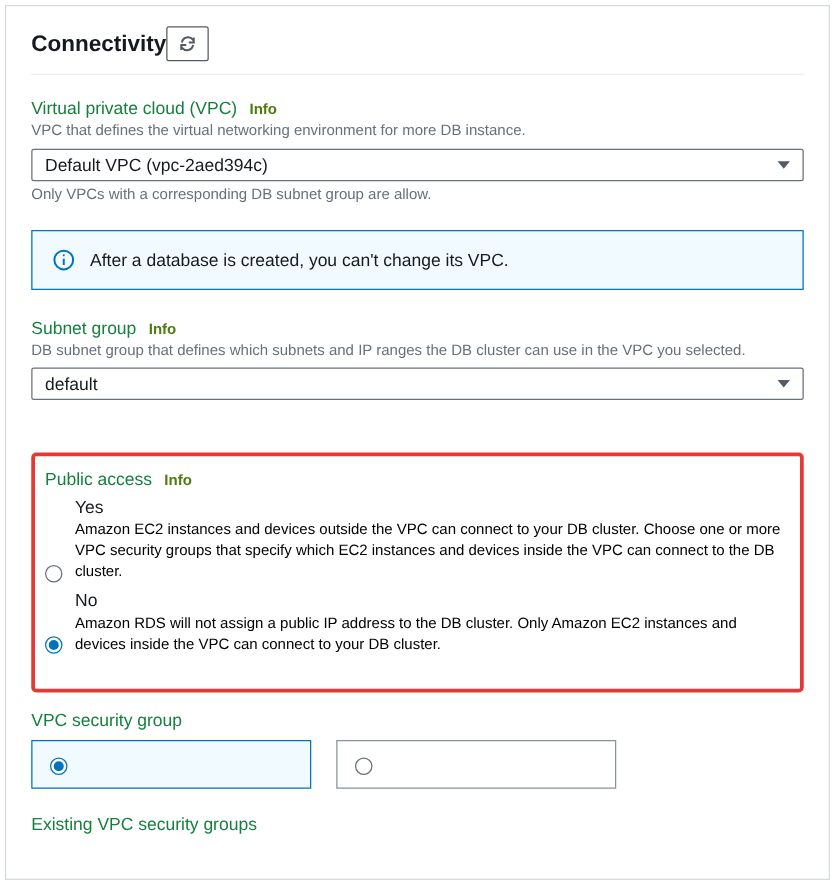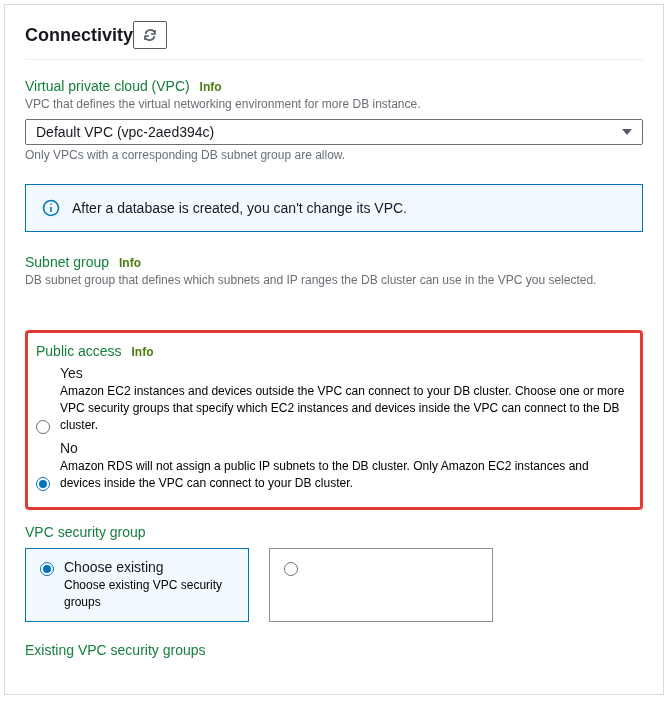--- a/index.html
+++ b/index.html
@@ -85,21 +85,21 @@
     gap: 12px;
     margin-bottom: 22px;
   }
   .info-icon {
     width: 18px; height: 18px;
     flex-shrink: 0;
   }
   .highlight-box {
     border: 3px solid #e53935;
     border-radius: 4px;
-    padding: 10px 8px 10px 8px;
+    padding: 10px 8px 22px 8px;
     margin-bottom: 14px;
     margin-top: 42px;
   }
   .radio-row {
     display: flex;
     align-items: flex-end;
     gap: 10px;
     margin: 6px 0;
   }
   .radio {
@@ -182,54 +182,54 @@
     </svg>
     <span>After a database is created, you can't change its VPC.</span>
   </div>
 
   <div class="section">
     <div>
       <span class="field-label">Subnet group</span>
       <span class="info-link">Info</span>
     </div>
     <div class="helper-text">DB subnet group that defines which subnets and IP ranges the DB cluster can use in the VPC you selected.</div>
+    <div class="select">
+      <span>default</span>
+      <span class="caret"></span>
+    </div>
   </div>
 
   <div class="highlight-box">
     <div>
       <span class="field-label">Public access</span>
       <span class="info-link">Info</span>
     </div>
 
     <div class="radio-row">
       <div class="radio"></div>
       <div>
         <div class="radio-label">Yes</div>
         <div class="radio-desc">Amazon EC2 instances and devices outside the VPC can connect to your DB cluster. Choose one or more VPC security groups that specify which EC2 instances and devices inside the VPC can connect to the DB cluster.</div>
       </div>
     </div>
 
     <div class="radio-row">
       <div class="radio selected"></div>
       <div>
         <div class="radio-label">No</div>
-        <div class="radio-desc">Amazon RDS will not assign a public IP subnets to the DB cluster. Only Amazon EC2 instances and devices inside the VPC can connect to your DB cluster.</div>
+        <div class="radio-desc">Amazon RDS will not assign a public IP address to the DB cluster. Only Amazon EC2 instances and devices inside the VPC can connect to your DB cluster.</div>
       </div>
     </div>
   </div>
 
   <div class="section">
     <div class="field-label">VPC security group</div>
     <div class="sg-options">
       <div class="sg-box selected">
         <div class="radio selected"></div>
-        <div>
-          <div class="radio-label">Choose existing</div>
-          <div class="radio-desc">Choose existing VPC security groups</div>
-        </div>
       </div>
       <div class="sg-box">
         <div class="radio"></div>
         <div>
         </div>
       </div>
     </div>
   </div>
 
   <div class="section">

